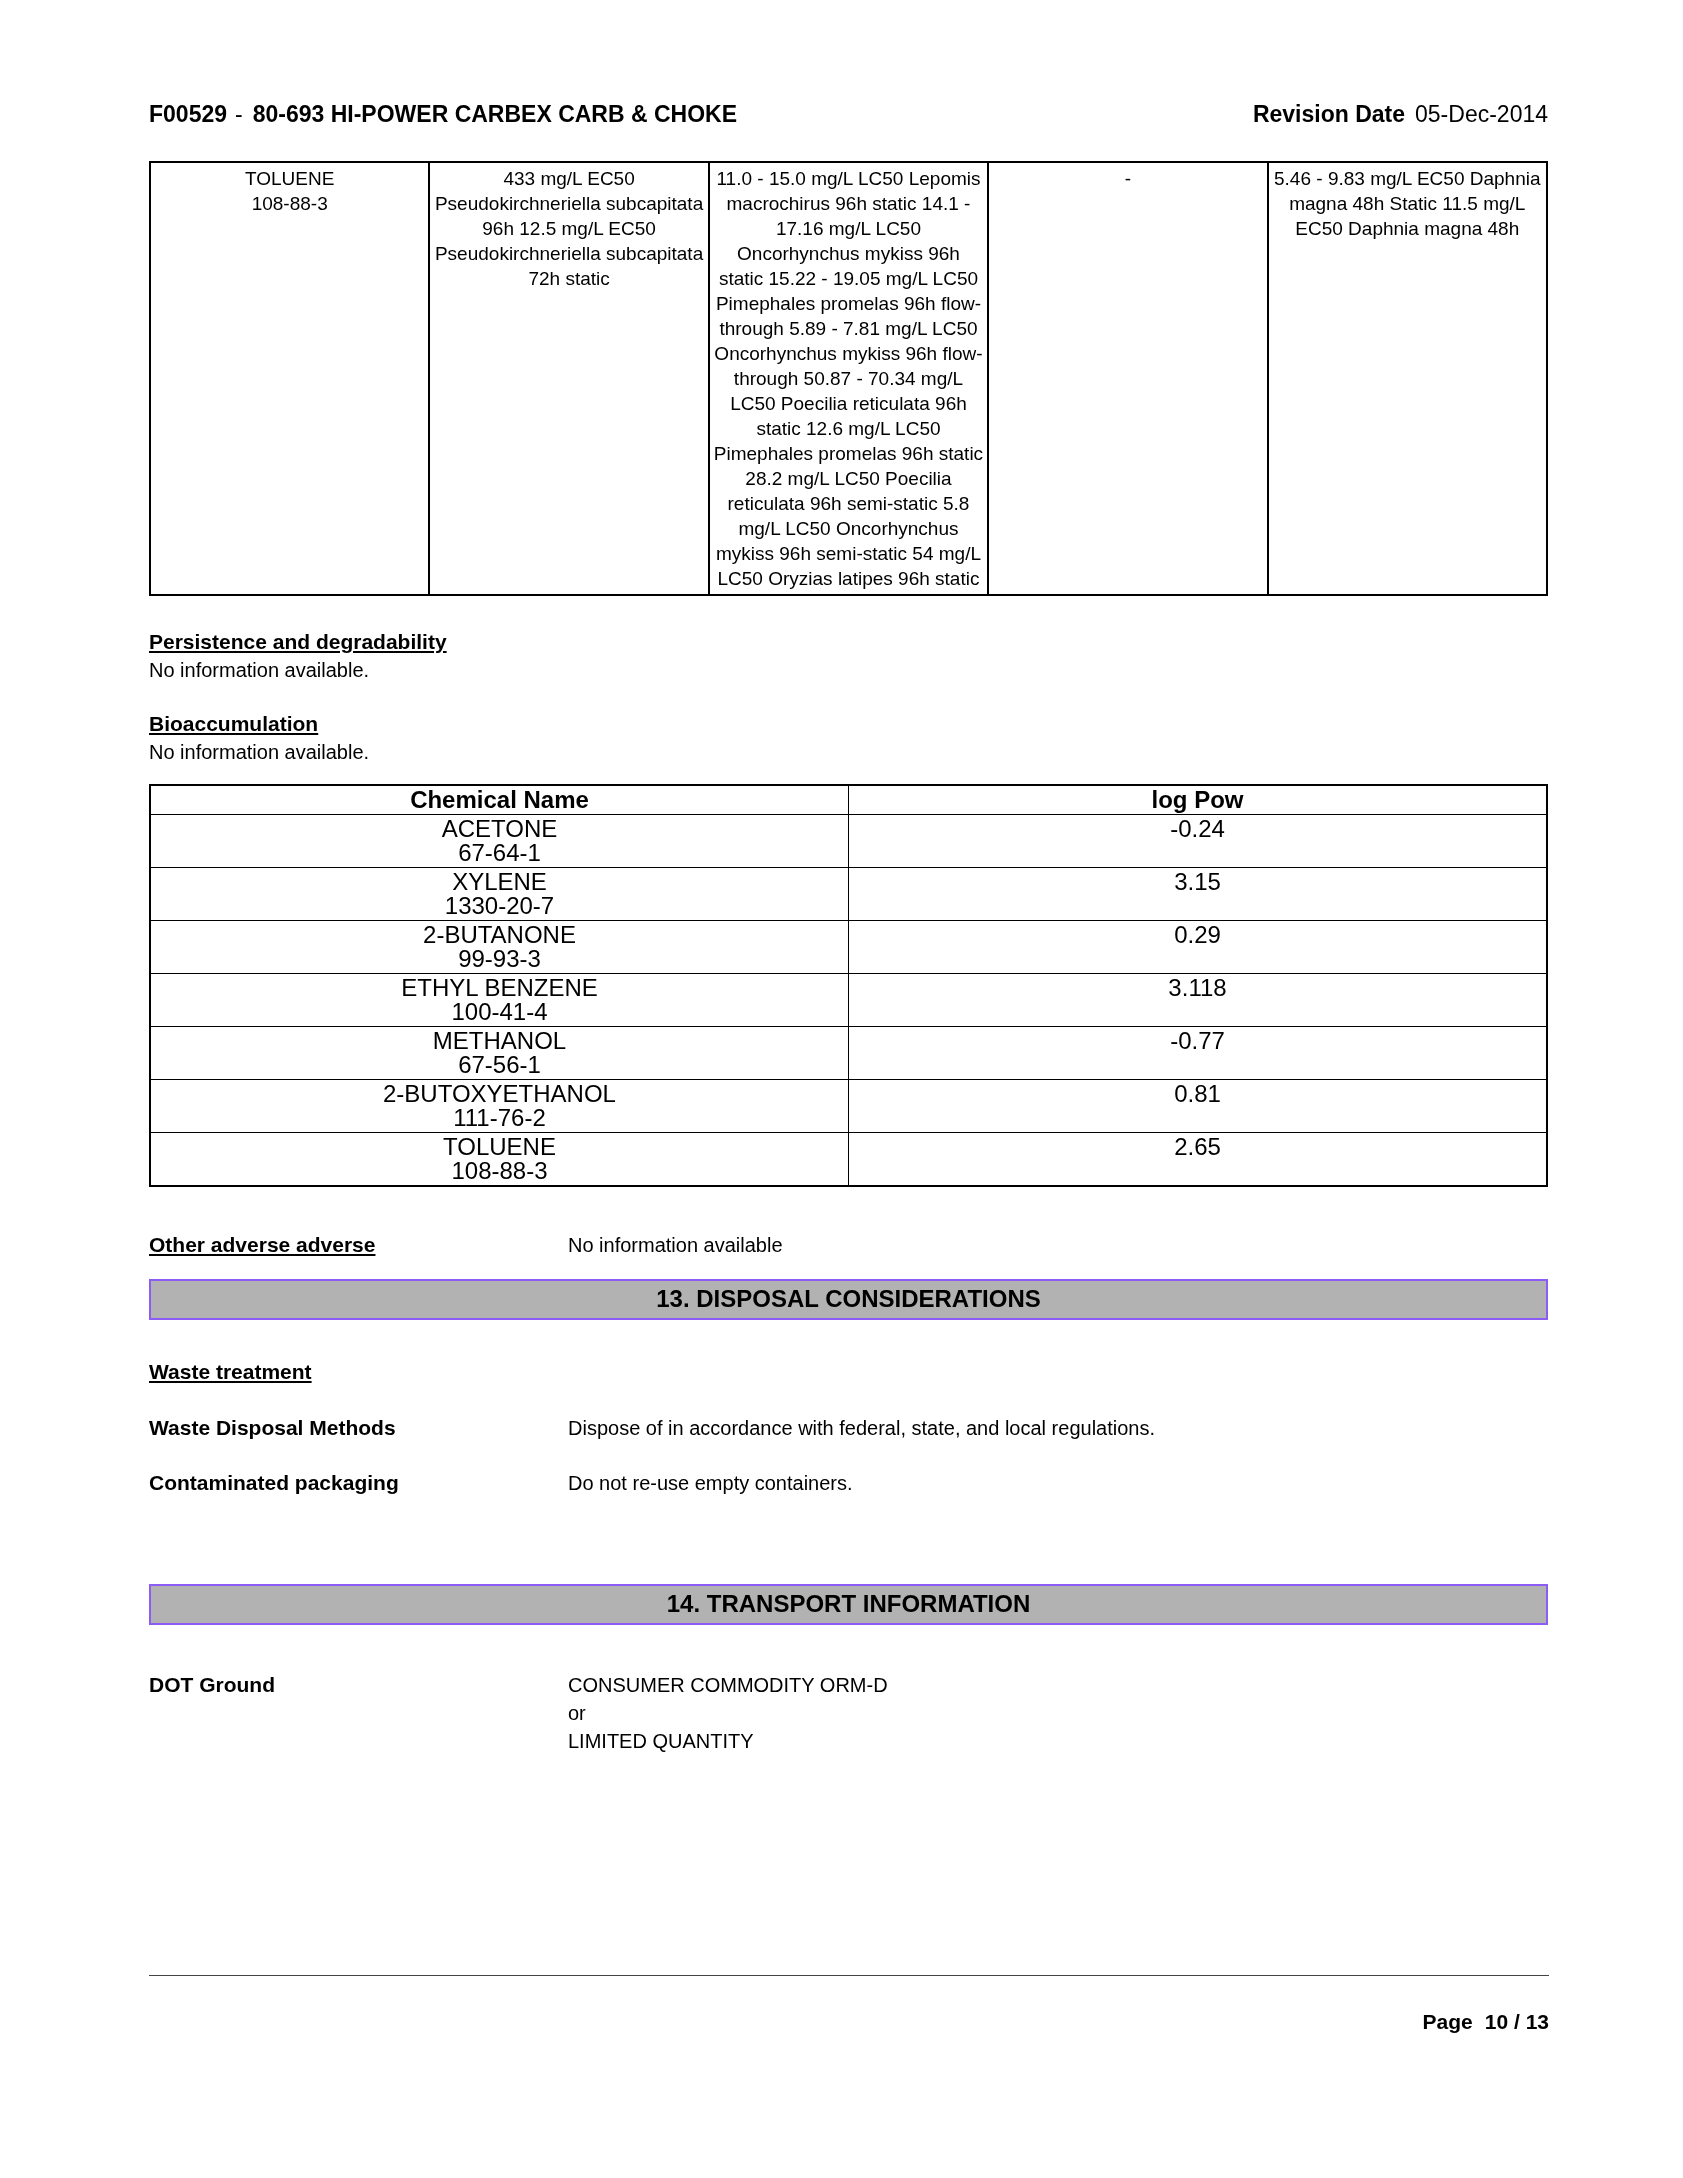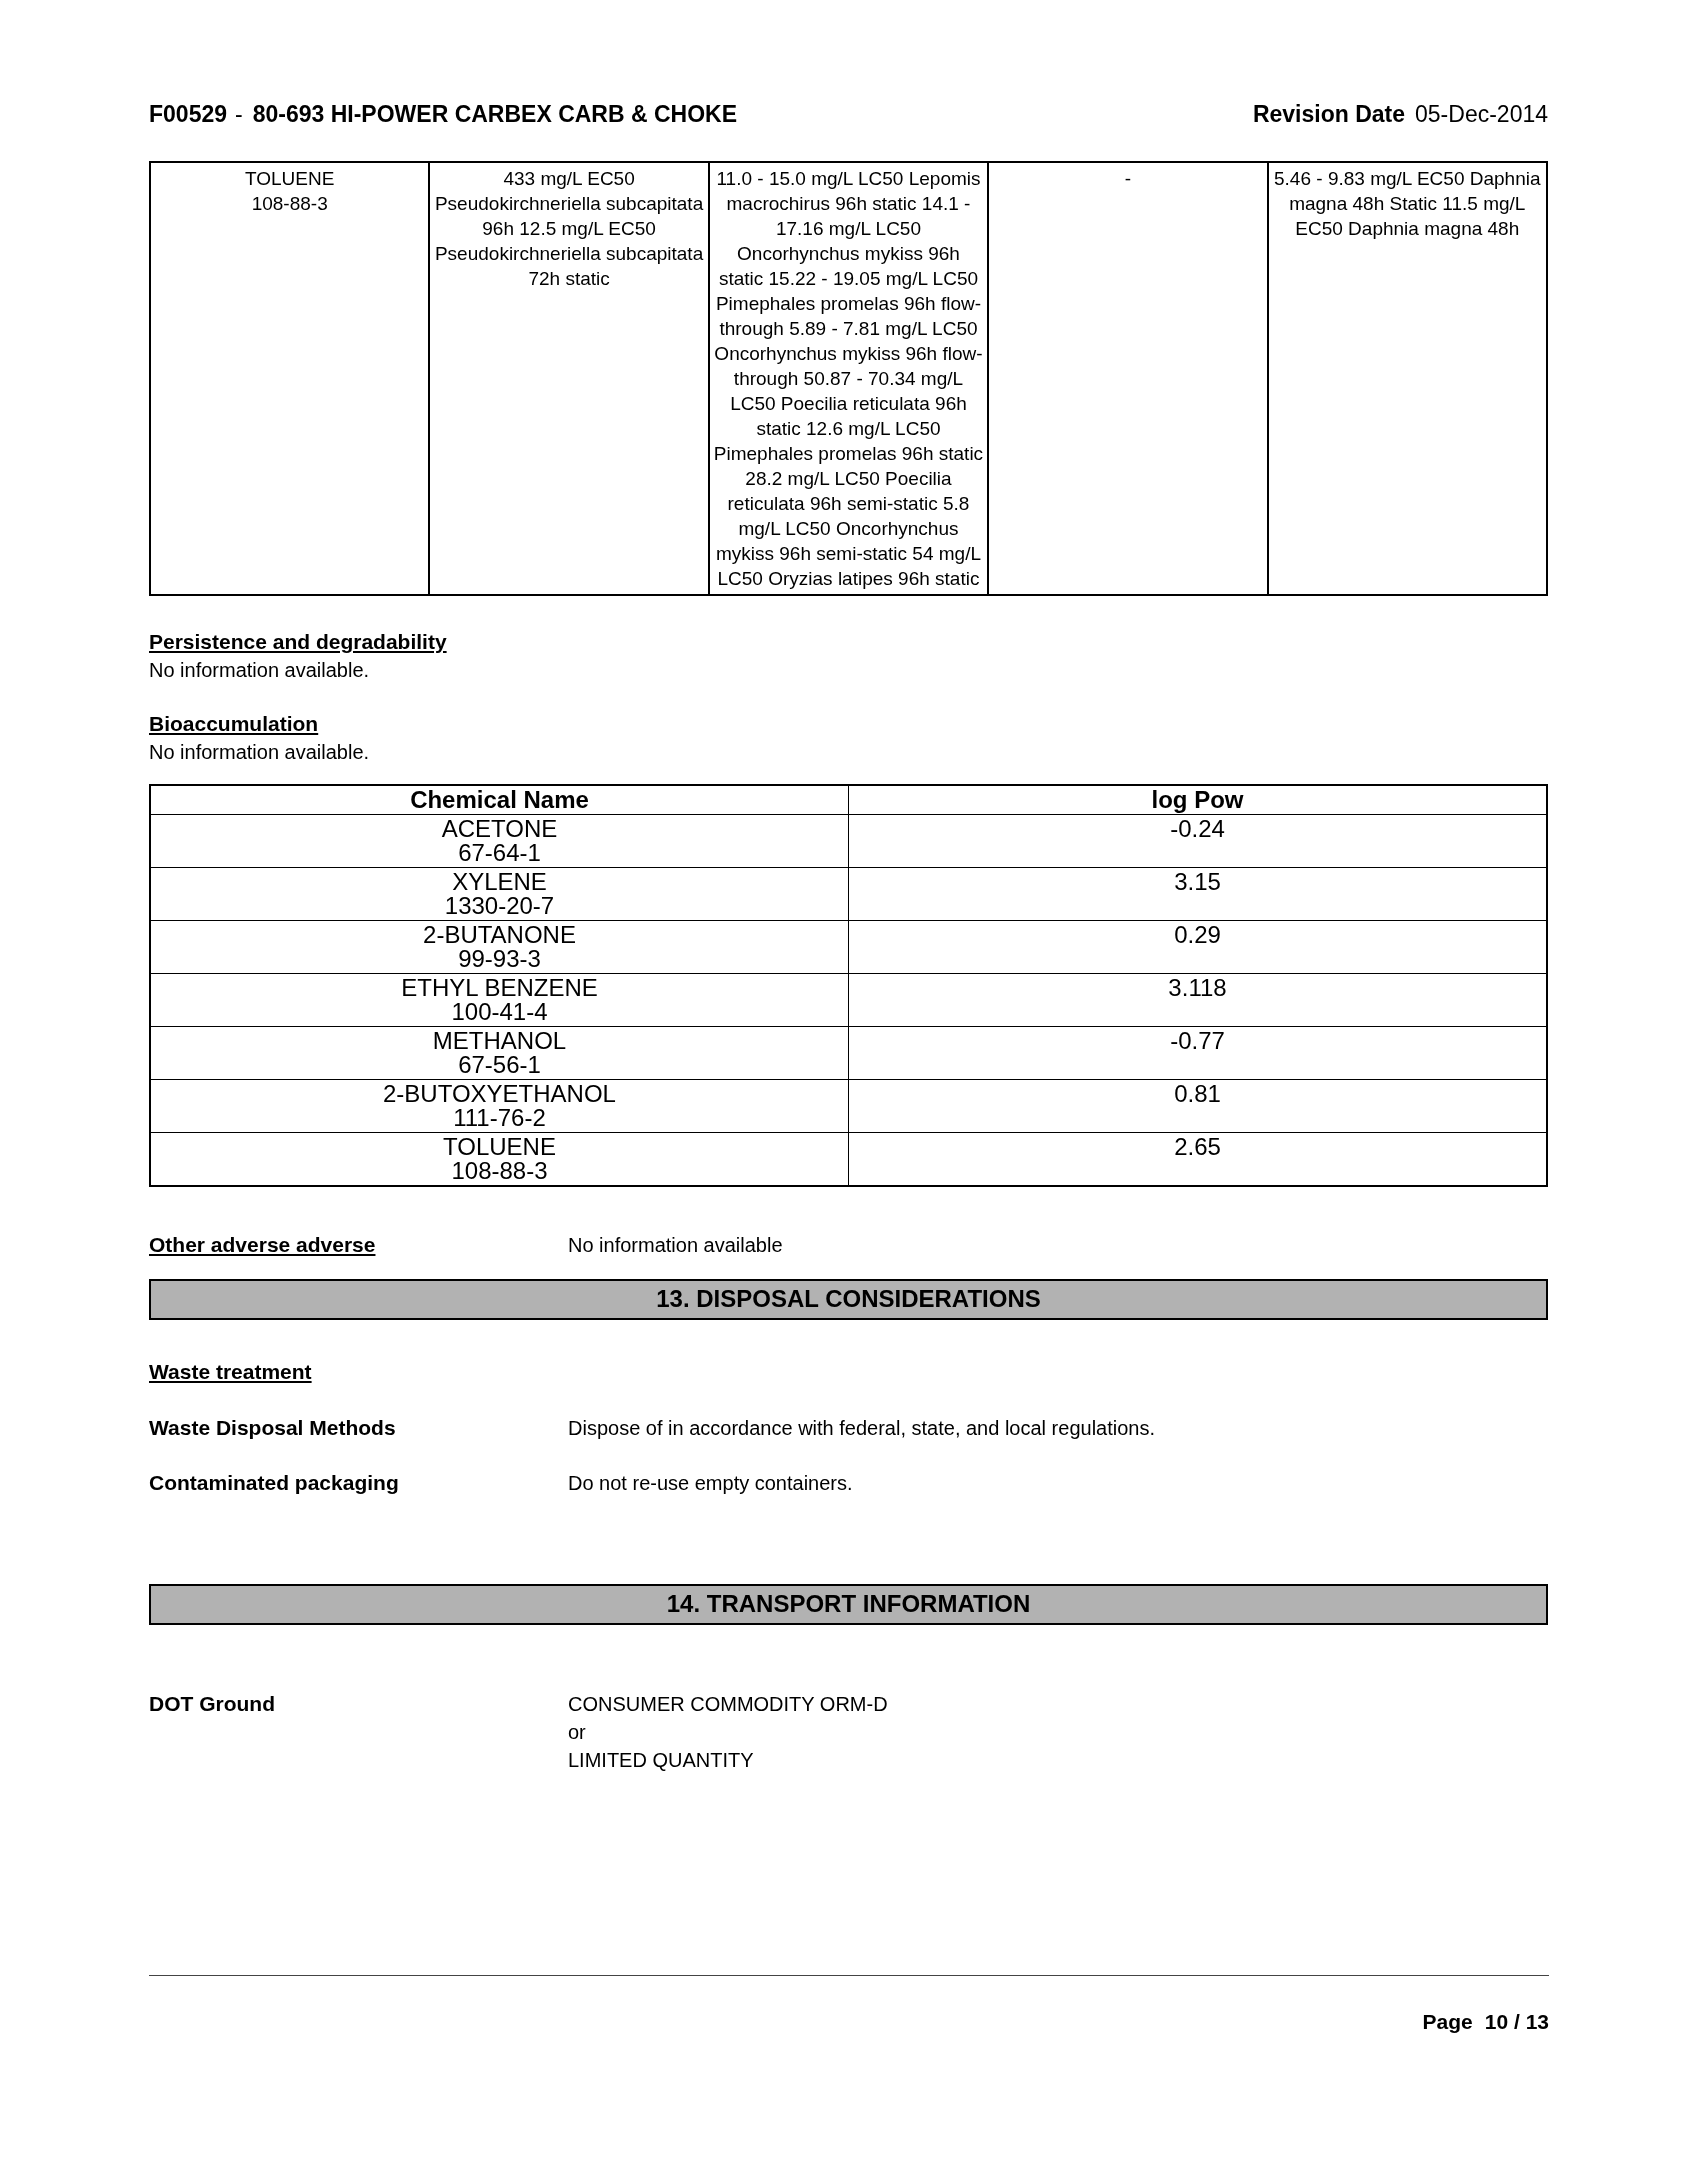--- a/index.html
+++ b/index.html
@@ -79,33 +79,33 @@
 
   
   .kv-row { display: flex; align-items: flex-start; }
   .kv-label { width: 419px; flex: 0 0 419px; font-size: 21px; font-weight: bold; line-height: 28px; }
   .kv-value { font-size: 20px; line-height: 28px; }
   .mt-oae { margin-top: 44px; }
 
   
   .section-bar {
     margin-top: 20px;
-    border: 2px solid #000000;
+    border: 2px solid #8b5cf6;
     background: #b2b2b2;
     text-align: center;
     font-size: 24px;
     font-weight: bold;
     padding: 4px 0 5px 0;
   }
   .section-bar.bar14 { margin-top: 87px; }
 
   .mt-wt { margin-top: 38px; text-decoration: underline; }
   .mt-kv1 { margin-top: 28px; }
   .mt-kv2 { margin-top: 27px; }
-  .mt-dot { margin-top: 65px; }
+  .mt-dot { margin-top: 46px; }
 
   
   .footer-line {
     position: absolute;
     left: 149px;
     top: 1975px;
     width: 1400px;
     border-top: 1px solid #444;
   }
   .footer-page {

